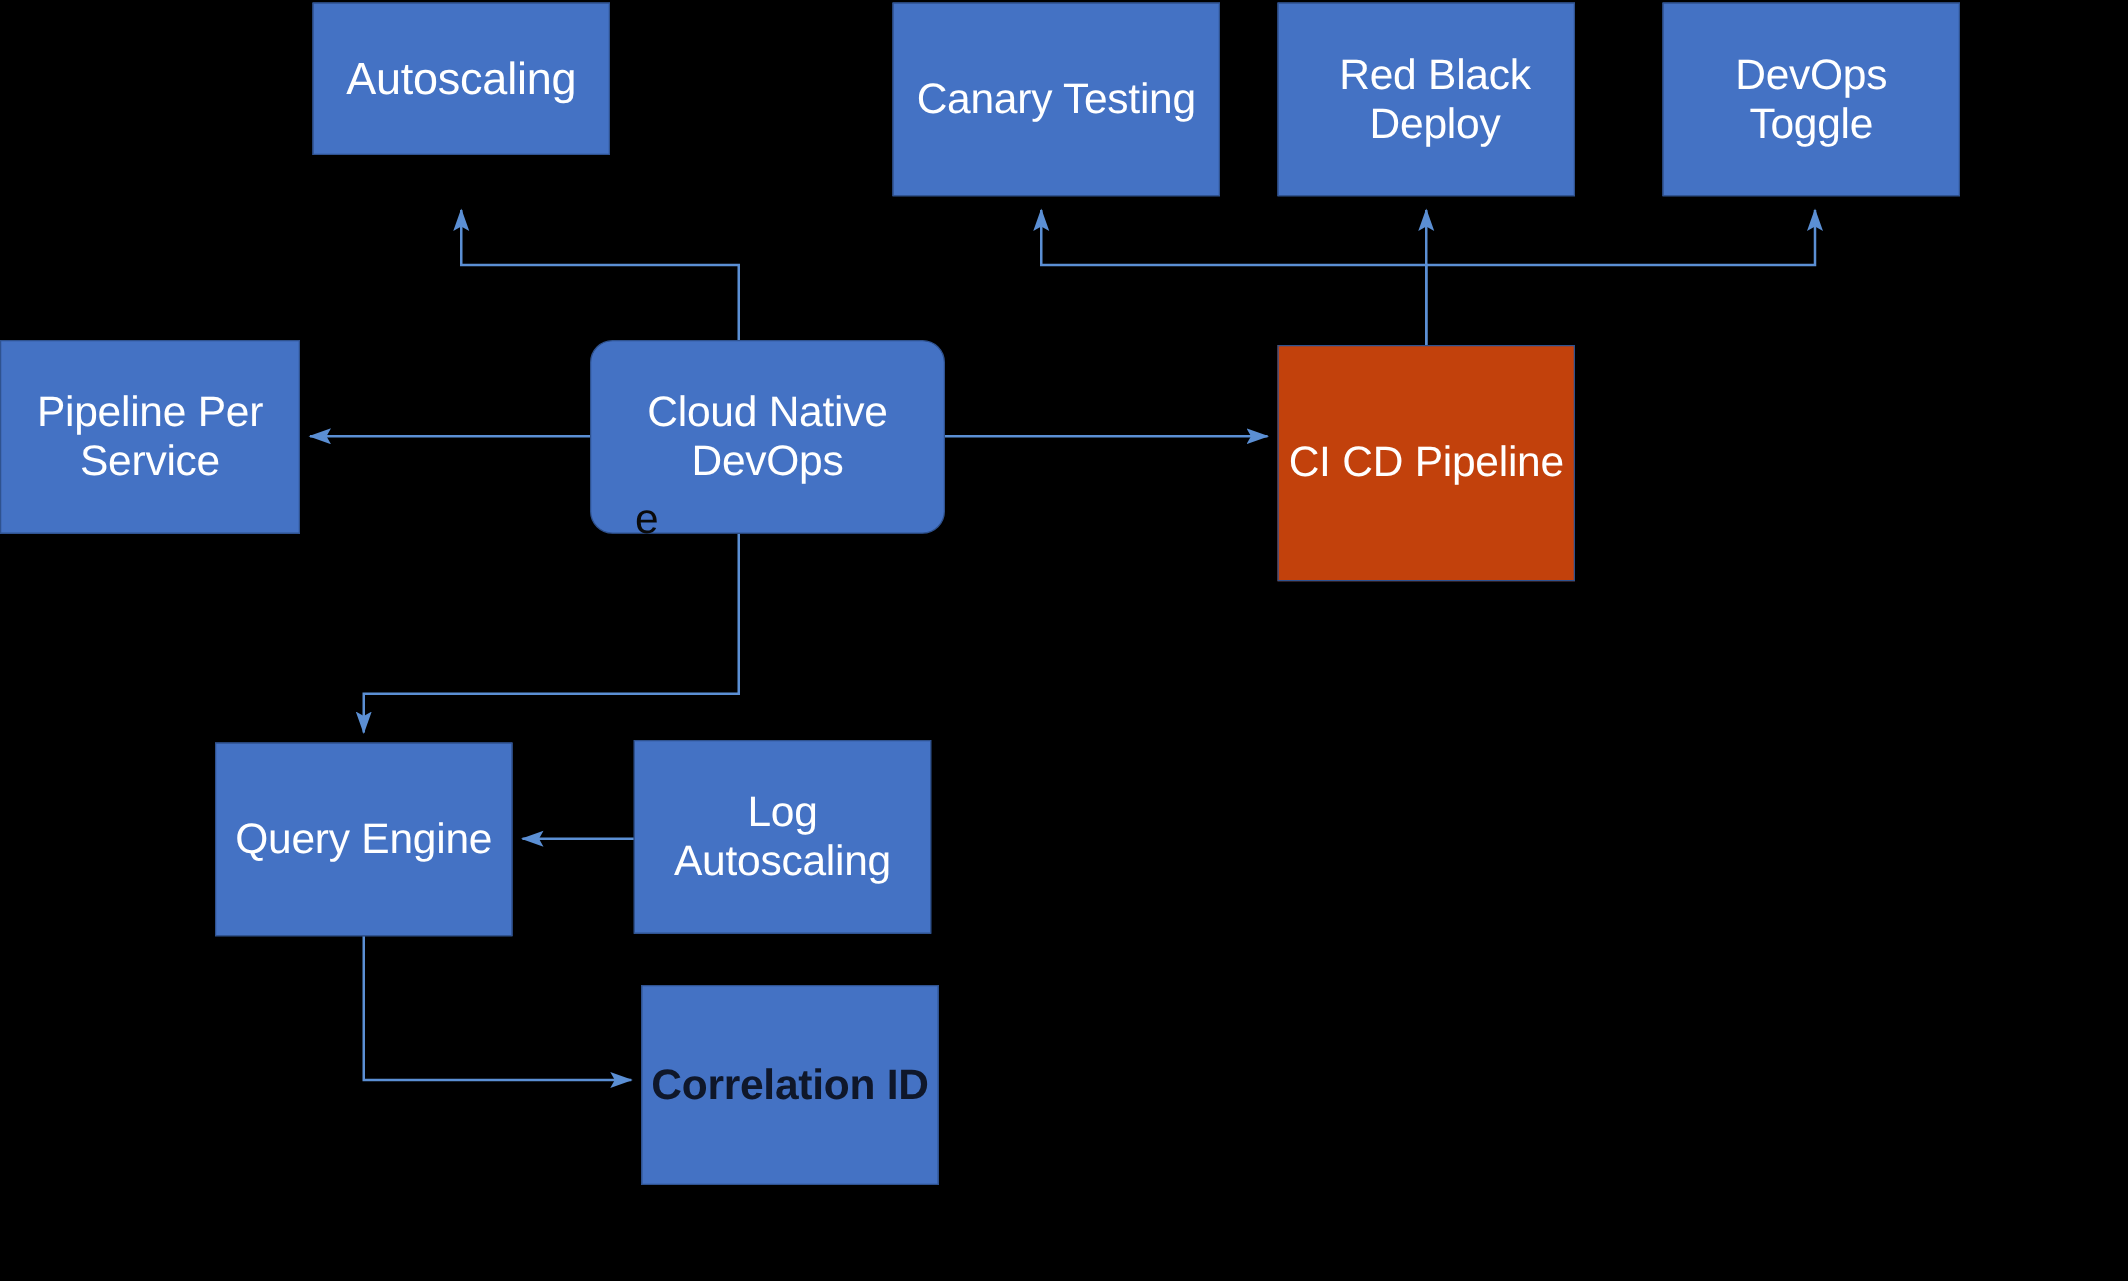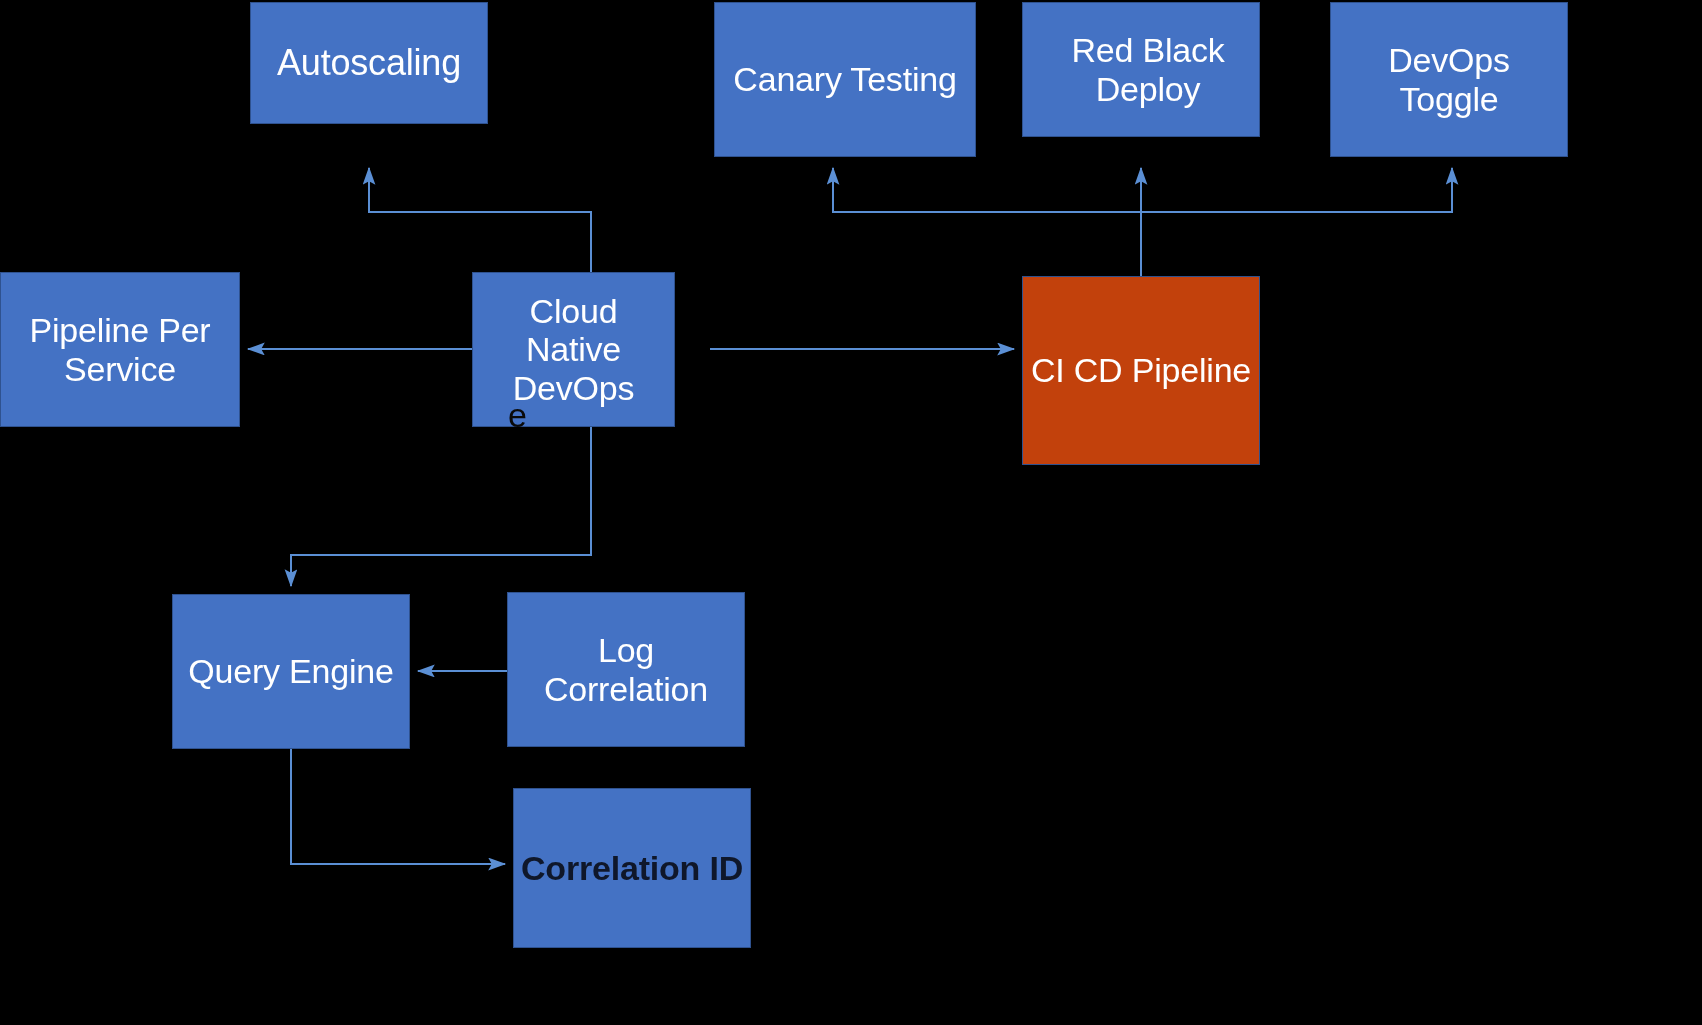--- a/index.html
+++ b/index.html
@@ -77,30 +77,30 @@
         <path d="M 1141 276 L 1141 168" fill="none" stroke="#5B8FD4" stroke-width="2" marker-end="url(#arrowhead)"></path>
         <path d="M 1141 212 L 1452 212 L 1452 168" fill="none" stroke="#5B8FD4" stroke-width="2" marker-end="url(#arrowhead)"></path>
         <path d="M 507 671 L 418 671" fill="none" stroke="#5B8FD4" stroke-width="2" marker-end="url(#arrowhead)"></path>
         <path d="M 291 749 L 291 864 L 505 864" fill="none" stroke="#5B8FD4" stroke-width="2" marker-end="url(#arrowhead)"></path>
       </g>
   </svg>
 
   <div id="node-layer">
       <div class="node-box" style="left: 250px; top: 2px; width: 238px; height: 122px; background: rgb(68, 114, 196); border-color: rgb(47, 82, 143); color: rgb(255, 255, 255); font-size: 36px; text-align: center;"><span class="node-label">Autoscaling</span></div>
       <div class="node-box" style="left: 714px; top: 2px; width: 262px; height: 155px; background: rgb(68, 114, 196); border-color: rgb(47, 82, 143); color: rgb(255, 255, 255); font-size: 34px;"><span class="node-label">Canary Testing</span></div>
-      <div class="node-box" style="left: 1022px; top: 2px; width: 238px; height: 135px; background: rgb(68, 114, 196); border-color: rgb(47, 82, 143); color: rgb(255, 255, 255); font-size: 34px; padding-left: 20px;"><span class="node-label">Red Black
+      <div class="node-box" style="left: 1022px; top: 2px; width: 238px; height: 155px; background: rgb(68, 114, 196); border-color: rgb(47, 82, 143); color: rgb(255, 255, 255); font-size: 34px; padding-left: 20px;"><span class="node-label">Red Black
 Deploy</span></div>
       <div class="node-box" style="left: 1330px; top: 2px; width: 238px; height: 155px; background: rgb(68, 114, 196); border-color: rgb(47, 82, 143); color: rgb(255, 255, 255); font-size: 34px;"><span class="node-label">DevOps
 Toggle</span></div>
       <div class="node-box" style="left: 0px; top: 272px; width: 240px; height: 155px; background: rgb(68, 114, 196); border-color: rgb(47, 82, 143); color: rgb(255, 255, 255); font-size: 34px;"><span class="node-label">Pipeline Per
 Service</span></div>
-      <div class="node-box" style="left: 472px; top: 272px; width: 203px; height: 155px; background: rgb(68, 114, 196); border-color: rgb(47, 82, 143); color: rgb(255, 255, 255); font-size: 34px;"><span class="node-label">Cloud Native
+      <div class="node-box" style="left: 472px; top: 272px; width: 284px; height: 155px; background: rgb(68, 114, 196); border-color: rgb(47, 82, 143); color: rgb(255, 255, 255); font-size: 34px; border-radius: 18px;"><span class="node-label">Cloud Native
 DevOps</span></div>
       <div class="node-box" style="left: 1022px; top: 276px; width: 238px; height: 189px; background: #c2410c; border-color: rgb(47, 82, 143); color: rgb(255, 255, 255); font-size: 34px;"><span class="node-label">CI CD Pipeline</span></div>
       <div class="node-box" style="left: 172px; top: 594px; width: 238px; height: 155px; background: rgb(68, 114, 196); border-color: rgb(47, 82, 143); color: rgb(255, 255, 255); font-size: 34px;"><span class="node-label">Query Engine</span></div>
       <div class="node-box" style="left: 507px; top: 592px; width: 238px; height: 155px; background: rgb(68, 114, 196); border-color: rgb(47, 82, 143); color: rgb(255, 255, 255); font-size: 34px;"><span class="node-label">Log
-Correlation</span></div>
+Autoscaling</span></div>
       <div class="node-box" style="left: 513px; top: 788px; width: 238px; height: 160px; background: rgb(68, 114, 196); border-color: rgb(47, 82, 143); color: #0f172a; font-size: 34px; font-weight: bold;"><span class="node-label">Correlation ID</span></div>
     </div>
 
   <span class="ghost-glyph" id="ghost-glyph" style="left:508px; top:396px; font-size:34px;">e</span>
 
 </div>
 
 </body></html>

